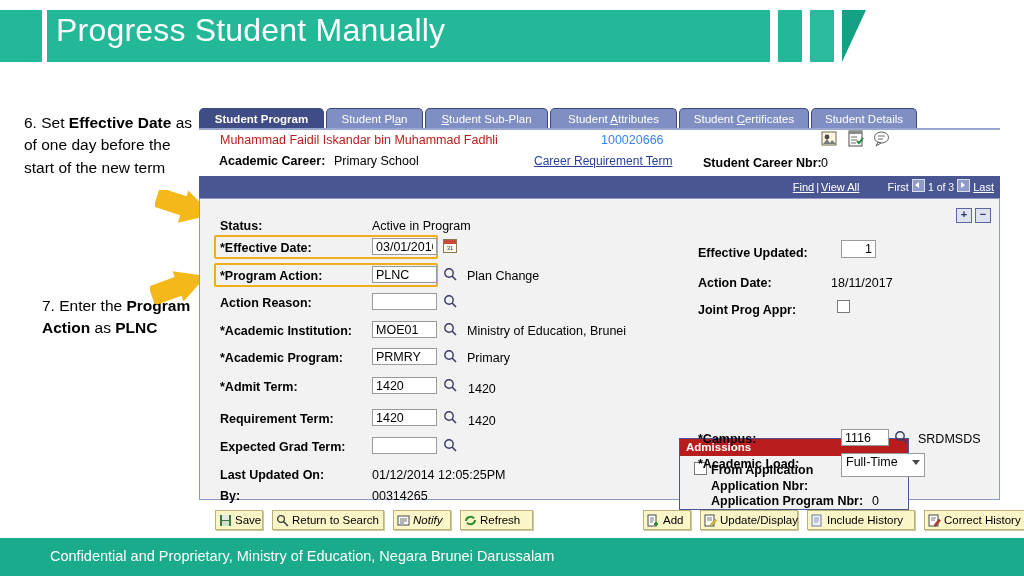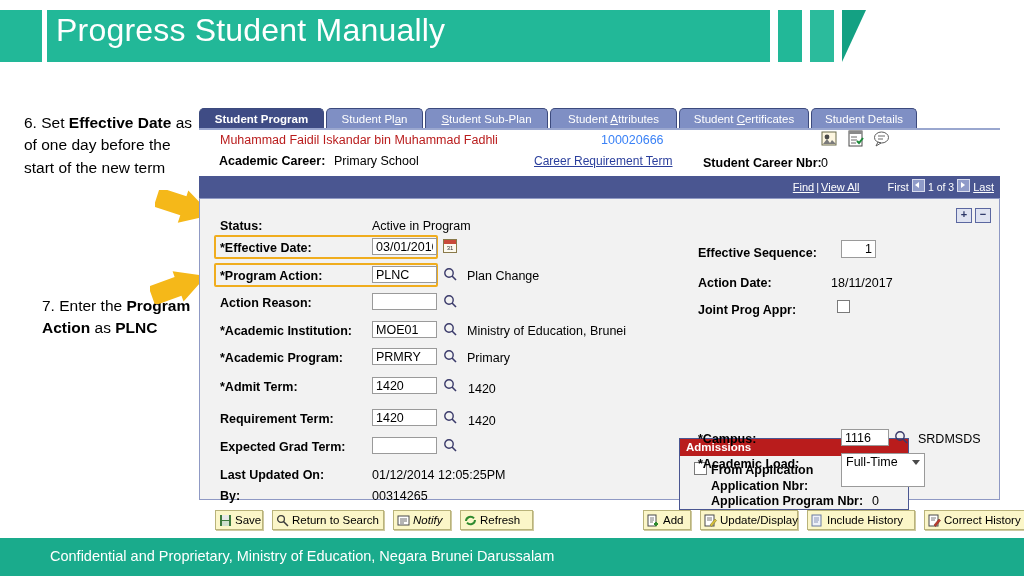--- a/index.html
+++ b/index.html
@@ -89,21 +89,21 @@
   .cal i{display:block;font-style:normal;font-size:6px;line-height:8px;text-align:center;color:#333;}
   .chk{position:absolute;width:13px;height:13px;background:#ffffff;border:1px solid #7a7a7a;box-sizing:border-box;}
 
   
   .adm{position:absolute;left:479px;top:239px;width:230px;height:72px;
        background:#f2f2f2;border:1px solid #4a5691;box-sizing:border-box;}
   .adm-hd{position:absolute;left:0;top:0;width:228px;height:17px;background:#b91c1c;
           color:#ffffff;font-size:11.5px;font-weight:bold;line-height:16px;padding-left:6px;box-sizing:border-box;}
 
   .sel{position:absolute;background:#ffffff;border:1px solid #9a9a9a;box-sizing:border-box;
-       height:34px;font-size:12.5px;color:#000;line-height:16px;padding-left:4px;}
+       height:24px;font-size:12.5px;color:#000;line-height:16px;padding-left:4px;}
   .sel .cv{position:absolute;right:4px;top:6px;width:0;height:0;
            border-left:4px solid transparent;border-right:4px solid transparent;border-top:5px solid #4a4a4a;}
 
   
   .btn{position:absolute;height:20px;background:#fbf6c8;border:1px solid #b9b37a;
        box-sizing:border-box;font-size:11.5px;color:#000;line-height:18px;white-space:nowrap;
        padding-left:19px;box-shadow:1px 1px 0 #cfc9a0;}
   .btn .bi{position:absolute;left:3px;top:3px;width:13px;height:13px;}
 
   
@@ -277,21 +277,21 @@
           <path d="M9 9 L13 13" stroke="#3a3a6a" stroke-width="1.6"></path>
         </svg>
     </span>
 
     <div class="lab" style="left:20px;top:269px">Last Updated On:</div>
     <div class="ro" style="left:172px;top:269px">01/12/2014 12:05:25PM</div>
 
     <div class="lab" style="left:20px;top:290px">By:</div>
     <div class="ro" style="left:172px;top:290px">00314265</div>
 
-    <div class="lab" style="left:498px;top:47px">Effective Sequence:</div>
+    <div class="lab" style="left:498px;top:47px">Effective Updated:</div>
     <input class="fld rt" style="left: 641px; top: 41px; width: 35px; height: 18px;" value="1">
 
     <div class="lab" style="left:498px;top:77px">Action Date:</div>
     <div class="ro" style="left:631px;top:77px">18/11/2017</div>
 
     <div class="lab" style="left:498px;top:104px">Joint Prog Appr:</div>
     <span class="chk" style="left:637px;top:101px"></span>
 
     <div class="adm">
       <div class="adm-hd">Admissions</div>

